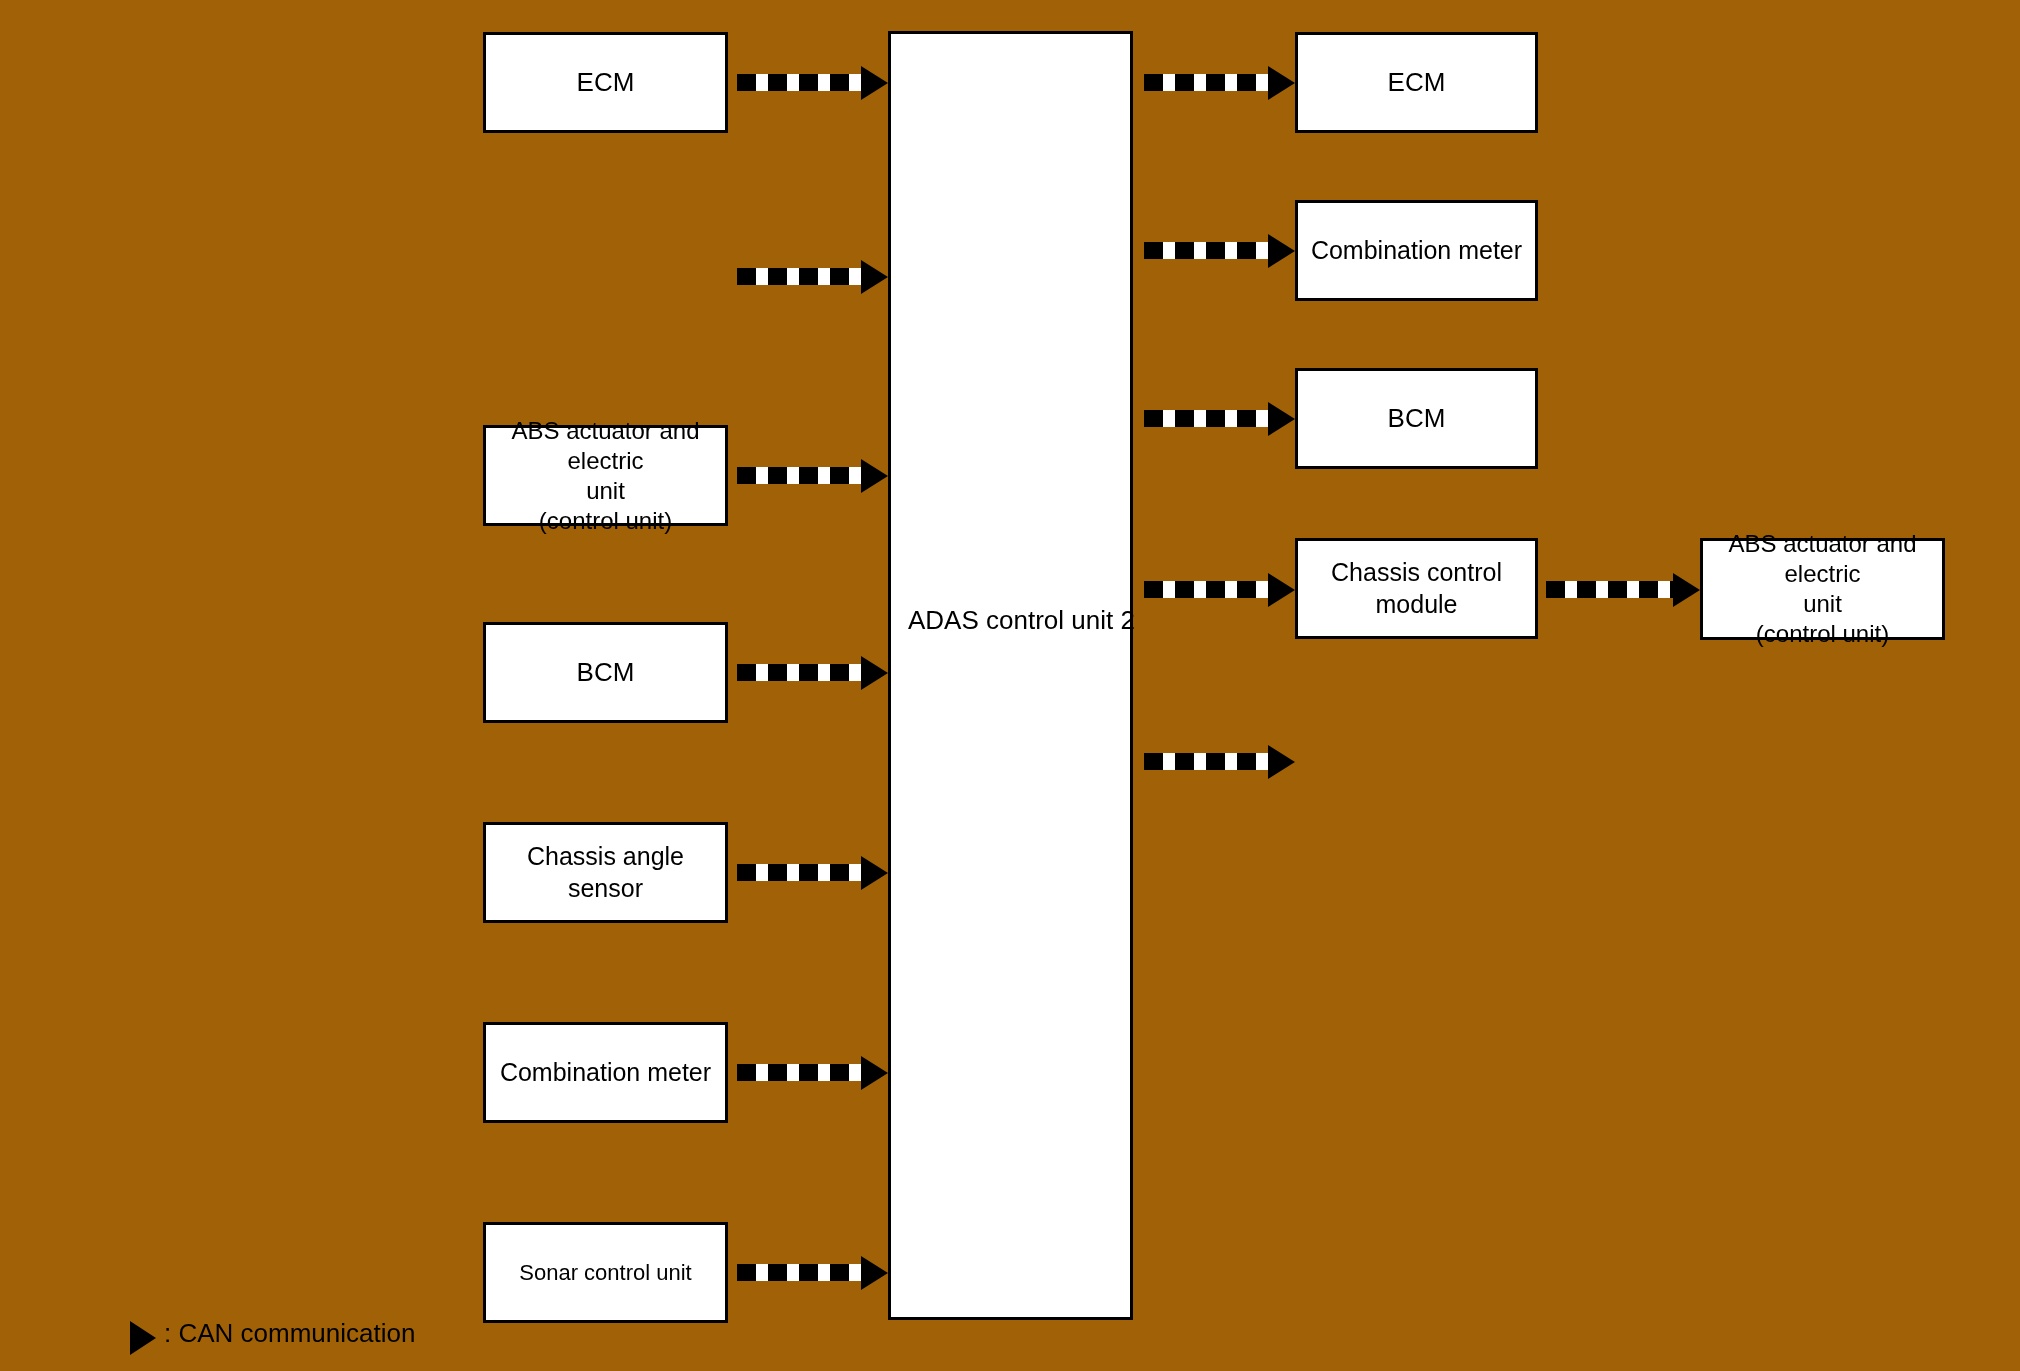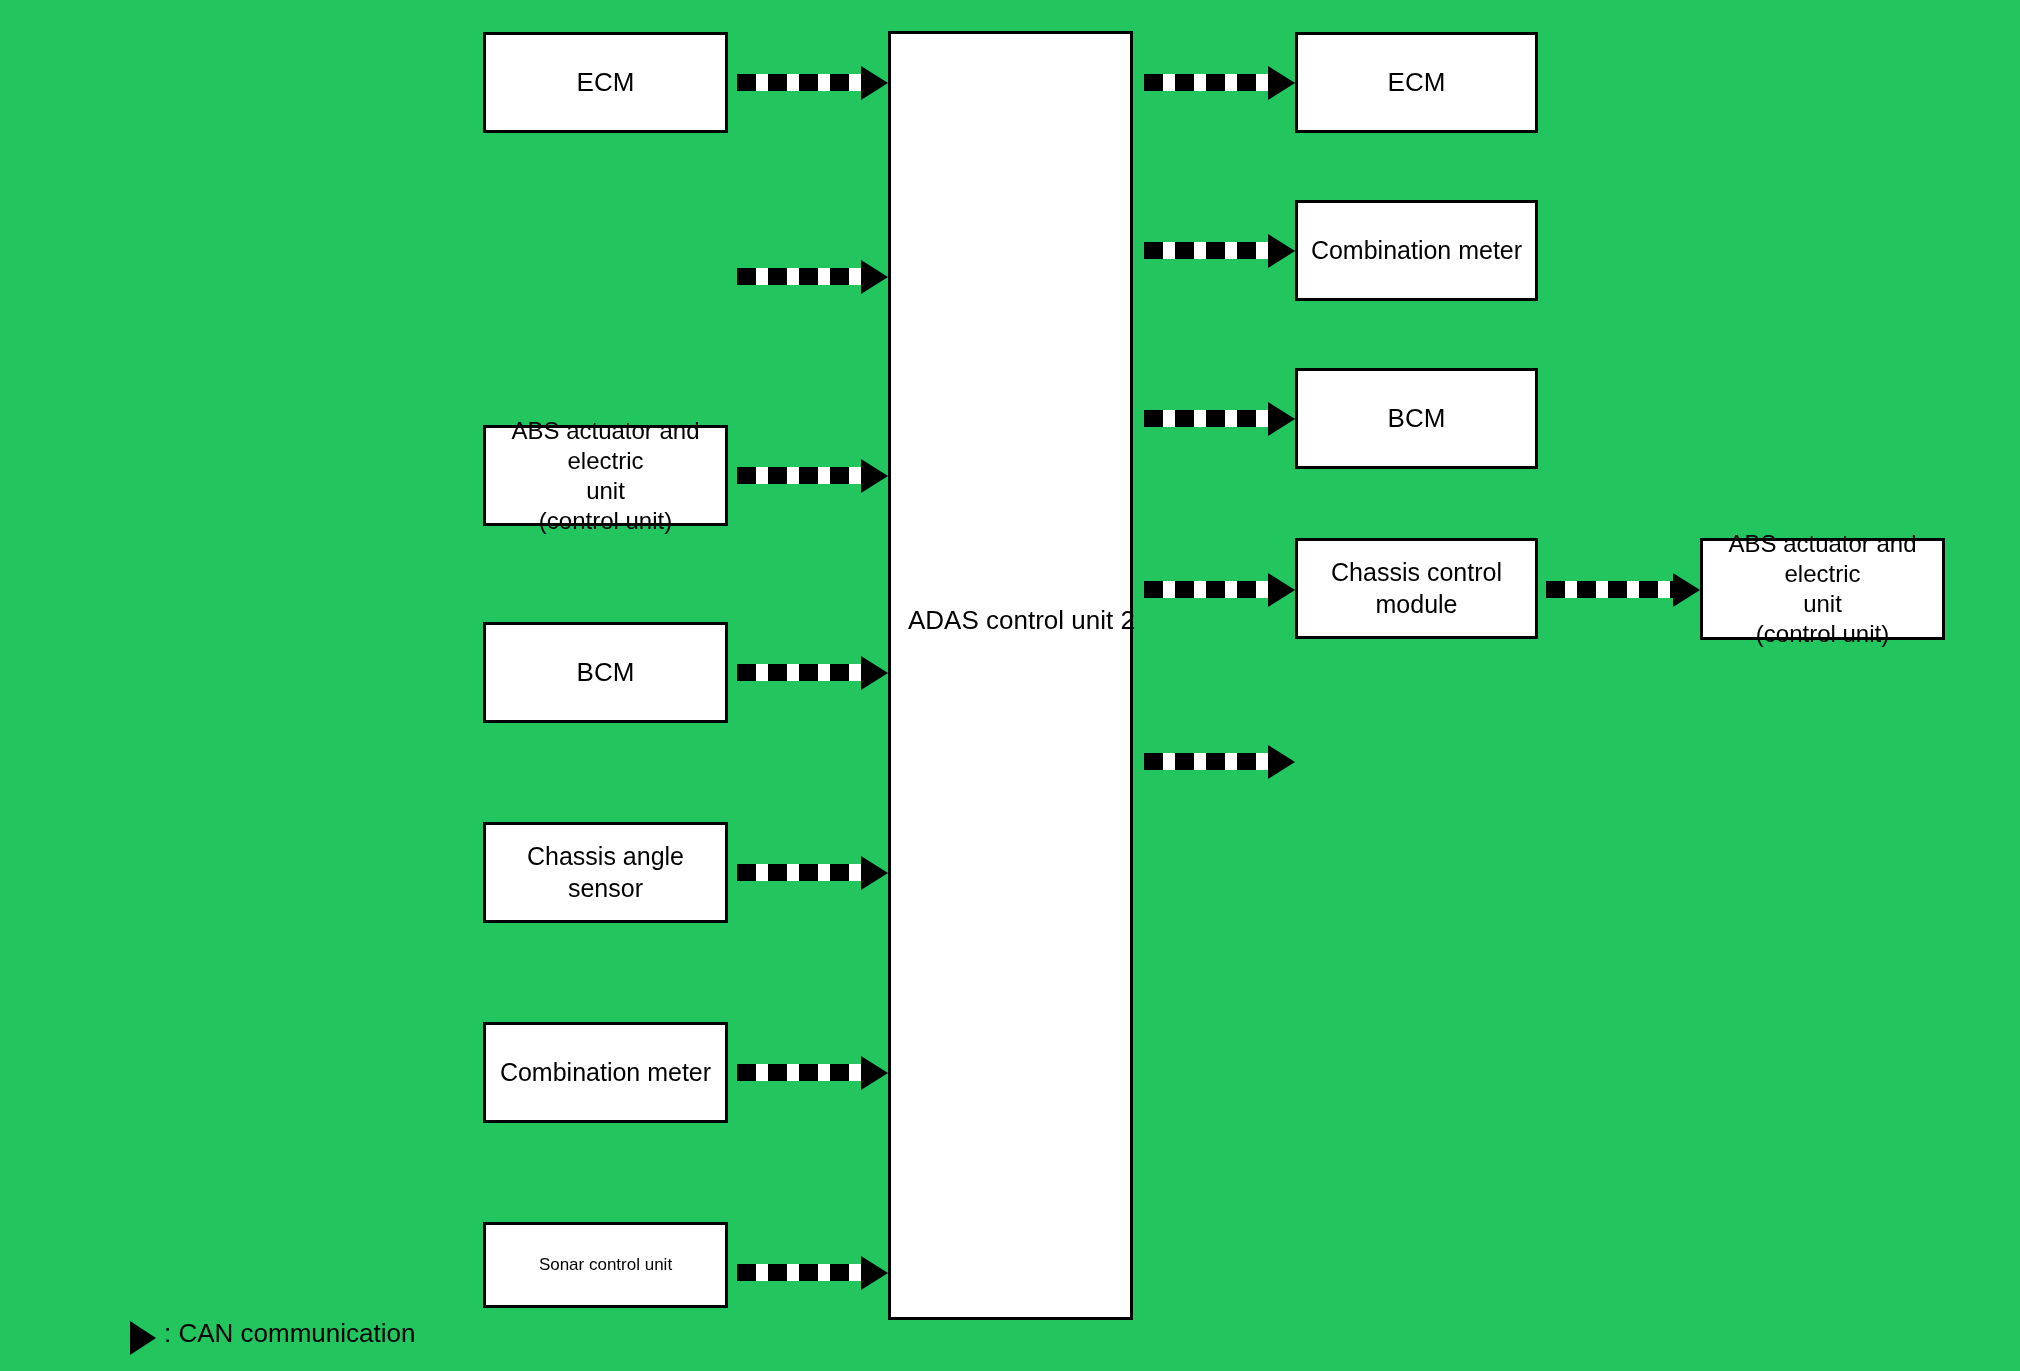--- a/index.html
+++ b/index.html
@@ -8,21 +8,21 @@
     background: #ffffff;
   }
   body {
     font-family: "Liberation Sans", sans-serif;
     color: #000000;
   }
   #canvas {
     position: relative;
     width: 2020px;
     height: 1371px;
-    background: #22c55e;
+    background: #a16207;
     overflow: hidden;
   }
   .node {
     position: absolute;
     box-sizing: border-box;
     border: 3px solid #000000;
     background: #ffffff;
     display: flex;
     align-items: center;
     justify-content: center;
@@ -135,21 +135,21 @@
   </div>
 
   <div class="node" style="left:483px; top:822px; width:245px; height:101px; font-size:25px;">
     <span class="node-label">Chassis angle sensor</span>
   </div>
 
   <div class="node" style="left:483px; top:1022px; width:245px; height:101px; font-size:25px;">
     <span class="node-label">Combination meter</span>
   </div>
 
-  <div class="node" style="left:483px; top:1222px; width:245px; height:86px; font-size:17px;">
+  <div class="node" style="left:483px; top:1222px; width:245px; height:101px; font-size:22px;">
     <span class="node-label">Sonar control unit</span>
   </div>
 
   <div class="can-arrow" style="left:737px; top:74px; width:151px;">
     <span class="bar" style="width:124px;"></span>
     <span class="head" style="left:124px;"></span>
   </div>
 
   <div class="can-arrow" style="left:737px; top:268px; width:151px;">
     <span class="bar" style="width:124px;"></span>

